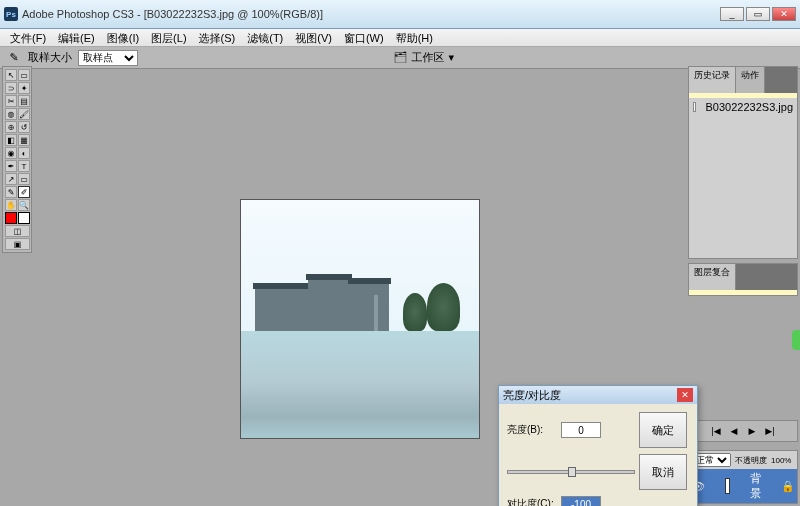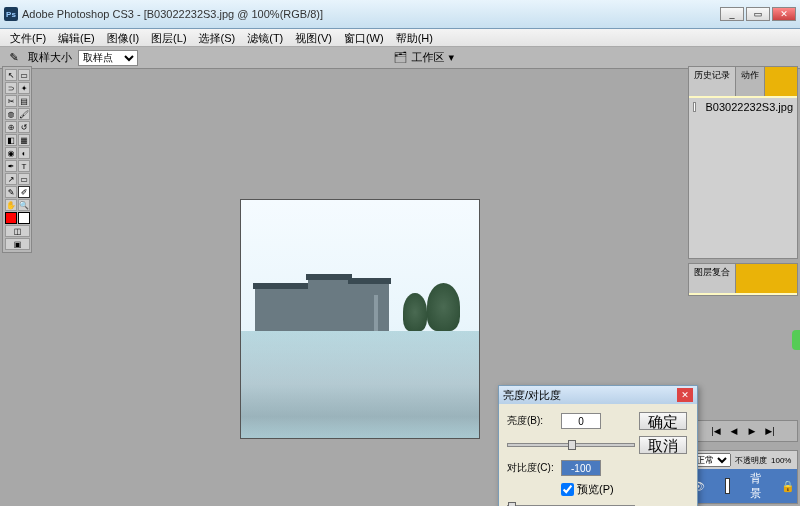--- a/index.html
+++ b/index.html
@@ -31,38 +31,38 @@
 .b2{left:28%;width:18%;height:22%}
 .b3{left:46%;width:16%;height:20%}
 .roof{position:absolute;top:-5px;left:-2px;right:-2px;height:6px;background:#3a4a52}
 .tree{position:absolute;bottom:45%;background:radial-gradient(#4a6a52,#2a4a32);border-radius:50% 50% 30% 30%}
 .t1{right:8%;width:14%;height:20%}
 .t2{right:22%;width:10%;height:16%}
 .pagoda{position:absolute;bottom:45%;left:56%;width:4px;height:36px;background:#8a9aa2}
 .refl{position:absolute;bottom:0;left:0;right:0;height:45%;opacity:.35;transform:scaleY(-1);background:linear-gradient(transparent,#6a7a82 20%,transparent)}
 .panels{width:110px;position:absolute;right:2px;top:66px;display:flex;flex-direction:column;gap:4px}
 .panel{background:#b8b8b8;border:1px solid #888}
-.panel-tabs{display:flex;background:#eab308;height:31px;border-bottom:2px solid #fef9c3}
+.panel-tabs{display:flex;background:#737373;height:31px;border-bottom:5px solid #fef9c3}
 .ptab{padding:2px 5px;font-size:9px;cursor:pointer;background:#b8b8b8;border-right:1px solid #888}
 .ptab.active{background:#c8c8c8}
 .panel-body{padding:2px;min-height:40px;background:#d0d0d0}
 .hist-item{display:flex;align-items:center;gap:10px;padding:1px 2px;font-size:9px;cursor:pointer}
 .hist-item.sel{background:#4a7abf;color:#fff}
 .hist-ico{width:12px;height:10px;background:#fff;border:1px solid #888}
 .layers-panel{position:absolute;right:2px;top:450px;width:110px}
 .layer-row{display:flex;align-items:center;gap:20px;padding:2px;background:#4a7abf;color:#fff;font-size:9px}
 .layer-thumb{width:20px;height:16px;background:#fff;border:1px solid #333}
 .dialog{position:absolute;left:498px;top:385px;width:200px;background:#ece9d8;border:1px solid #7a9cb8;box-shadow:2px 2px 6px rgba(0,0,0,.3)}
 .dlg-title{background:linear-gradient(#d8e8f8,#b8d0e8);height:18px;display:flex;align-items:center;justify-content:space-between;padding:0 4px;font-size:10px}
 .dlg-close{width:16px;height:14px;background:#d44;color:#fff;display:flex;align-items:center;justify-content:center;cursor:pointer;font-size:9px}
 .dlg-body{padding:8px;display:grid;grid-template-columns:50px 1fr 50px;gap:6px 4px;align-items:center}
 .dlg-label{font-size:10px;text-align:left}
 .dlg-input{width:40px;height:16px;border:1px solid #888;text-align:center;font-size:10px}
 .dlg-input.sel{background:#4a7abf;color:#fff}
-.dlg-btn{width:48px;height:18px;border:1px solid #888;background:linear-gradient(#f8f8f8,#ddd);font-size:15px;cursor:pointer}
+.dlg-btn{width:48px;height:36px;border:1px solid #888;background:linear-gradient(#f8f8f8,#ddd);font-size:11px;cursor:pointer}
 .slider{grid-column:1/3;height:4px;background:#ccc;border:1px solid #888;position:relative;margin:2px 0}
 .slider-thumb{position:absolute;top:-4px;width:8px;height:10px;background:#ddd;border:1px solid #666}
 .chk-row{grid-column:2/4;display:flex;align-items:center;gap:3px;font-size:9px}
 .nav-panel{position:absolute;right:2px;top:420px;width:110px;height:22px;background:#b8b8b8;border:1px solid #888;display:flex;align-items:center;justify-content:center;gap:6px}
 .nav-btn{width:12px;height:12px;cursor:pointer;font-size:9px;display:flex;align-items:center;justify-content:center}
 .green-pill{position:absolute;right:0;top:330px;width:8px;height:20px;background:#5c5;border-radius:4px 0 0 4px}
 </style>
 </head>
 <body>
 

